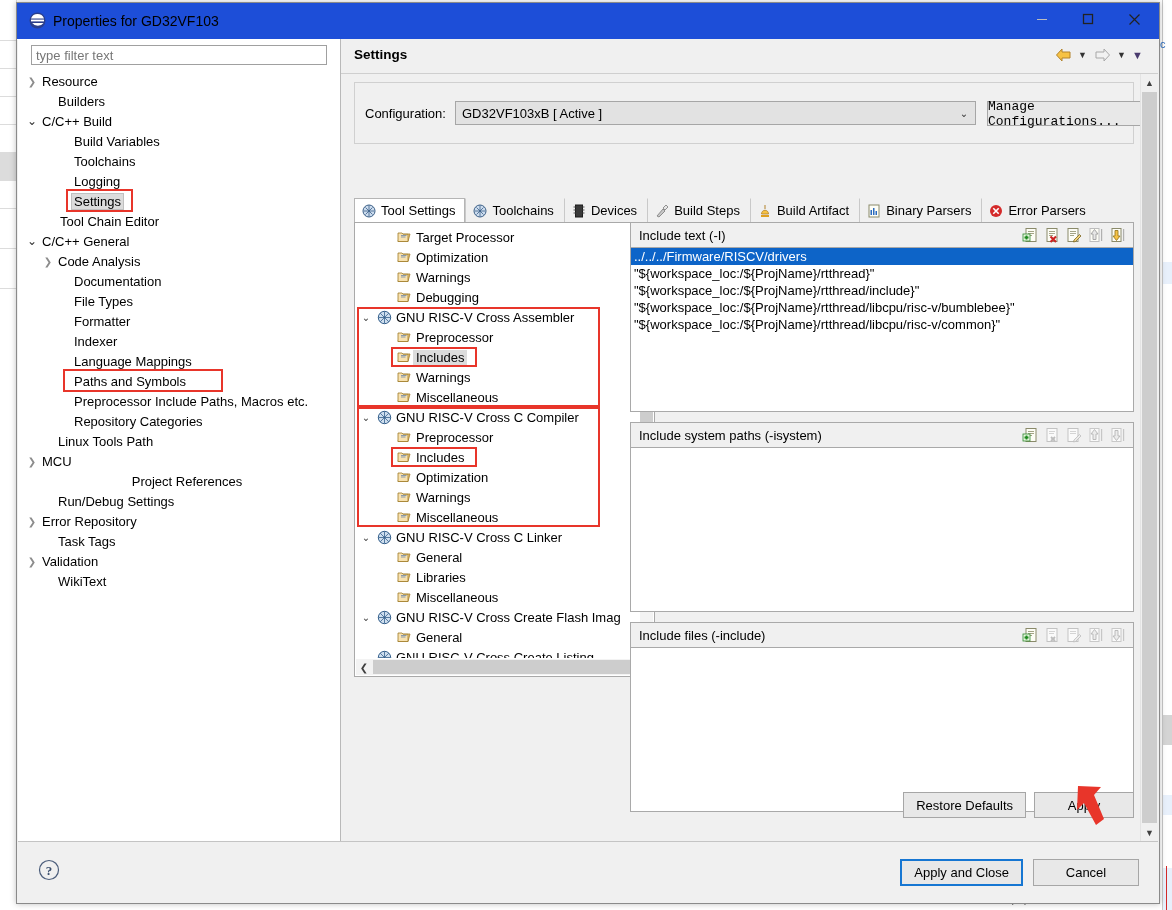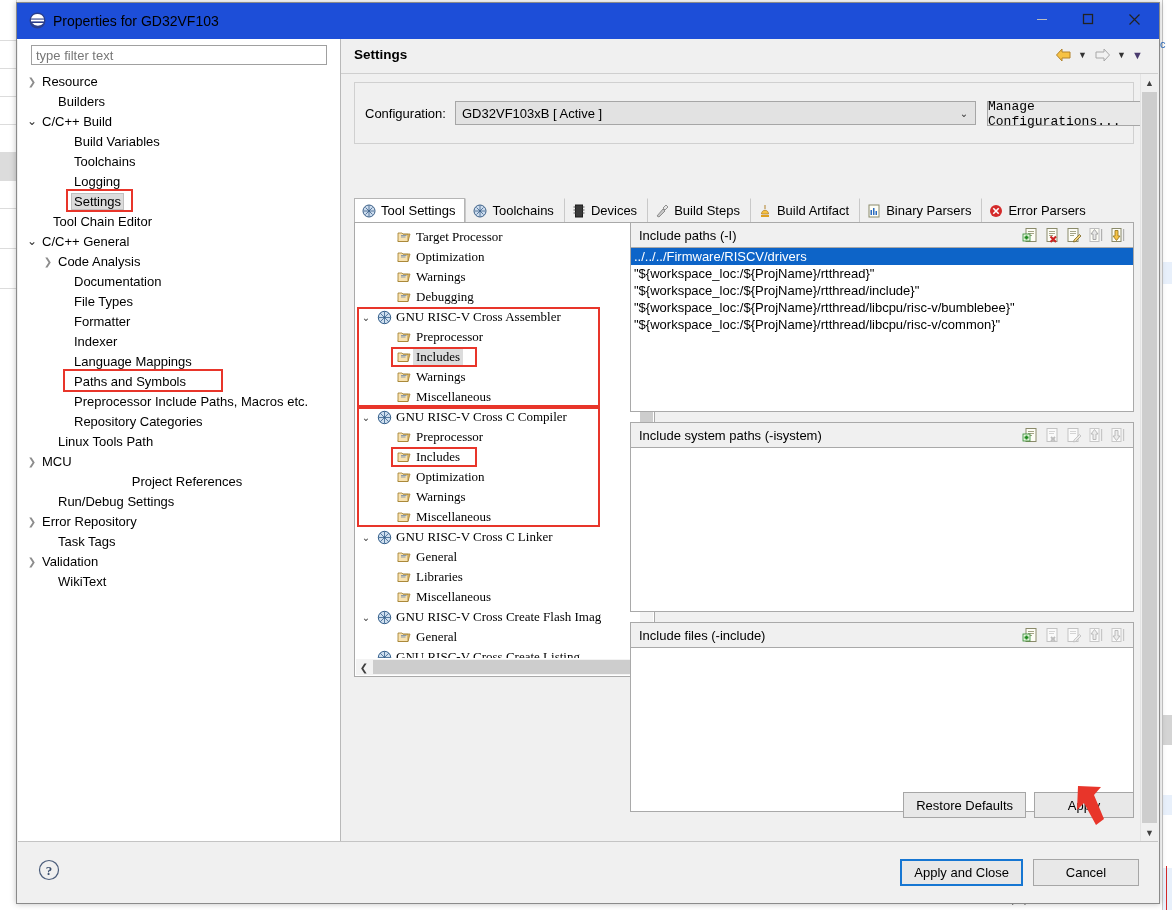--- a/index.html
+++ b/index.html
@@ -205,21 +205,20 @@
   #tool-content {
     position: absolute; left: 13px; top: 148px; right: 24px; height: 455px;
     background: #f0f0f0;
   }
   #tool-tree {
     position: absolute; left: 0; top: 0; width: 301px; height: 455px;
     background: #ffffff;
     border: 1px solid #a9a9a9;
     box-sizing: border-box;
     overflow: hidden;
-    font-family: Liberation Serif, serif;
   }
   #tool-tree-inner {
     position: absolute; left: 0; top: 4px; right: 14px; bottom: 18px;
     overflow: hidden;
   }
   .ttrow {
     height: 20px; display: flex; align-items: center;
     white-space: nowrap; font-size: 13px;
   }
   .ttrow .tw { width: 18px; text-align: center; color: #404040; font-size: 10px; flex: none; }
@@ -397,21 +396,21 @@
           <span class="lbl">Toolchains</span>
         </div>
         <div class="tree-row" style="padding-left: 38px;">
           <span class="twisty"></span>
           <span class="lbl">Logging</span>
         </div>
         <div class="tree-row selected" style="padding-left: 38px;">
           <span class="twisty"></span>
           <span class="lbl">Settings</span>
         </div>
-        <div class="tree-row" style="padding-left: 17px;">
+        <div class="tree-row" style="padding-left: 24px;">
           <span class="twisty"></span>
           <span class="lbl">Tool Chain Editor</span>
         </div>
         <div class="tree-row" style="padding-left: 6px;">
           <span class="twisty" style="font-size: 12px; color: rgb(51, 51, 51);">⌄</span>
           <span class="lbl">C/C++ General</span>
         </div>
         <div class="tree-row" style="padding-left: 22px;">
           <span class="twisty">❯</span>
           <span class="lbl">Code Analysis</span>
@@ -823,21 +822,21 @@
           </div>
           <div id="tt-hscroll">
             <span class="hs-arrow">❮</span>
             <div id="tt-hthumb"></div>
             <span class="hs-arrow">❯</span>
           </div>
         </div>
 
         <div class="fieldpanel" style="left:276px; top:0; right:0; height:190px;">
           <div class="fp-head">
-            <span class="fp-title">Include paths (-I)</span>
+            <span class="fp-title">Include text (-I)</span>
             <span class="fp-tools">
               <span class="fp-tool">
                 <svg width="16" height="16" viewBox="0 0 16 16">
                   <rect x="4" y="1.5" width="10" height="13" fill="#fdfdf6" stroke="#8a8a6a" stroke-width="1"></rect>
                   <path d="M6 4.5h6M6 6.5h6M6 8.5h4" stroke="#9a9a7a" stroke-width="0.9"></path>
                   <rect x="1" y="7" width="7" height="7" fill="#e9f5e0" stroke="#2f8a2f" stroke-width="0.8"></rect>
                   <path d="M4.5 8.5v4M2.5 10.5h4" stroke="#1e8a1e" stroke-width="1.8"></path>
                 </svg>
               </span>
               <span class="fp-tool">

